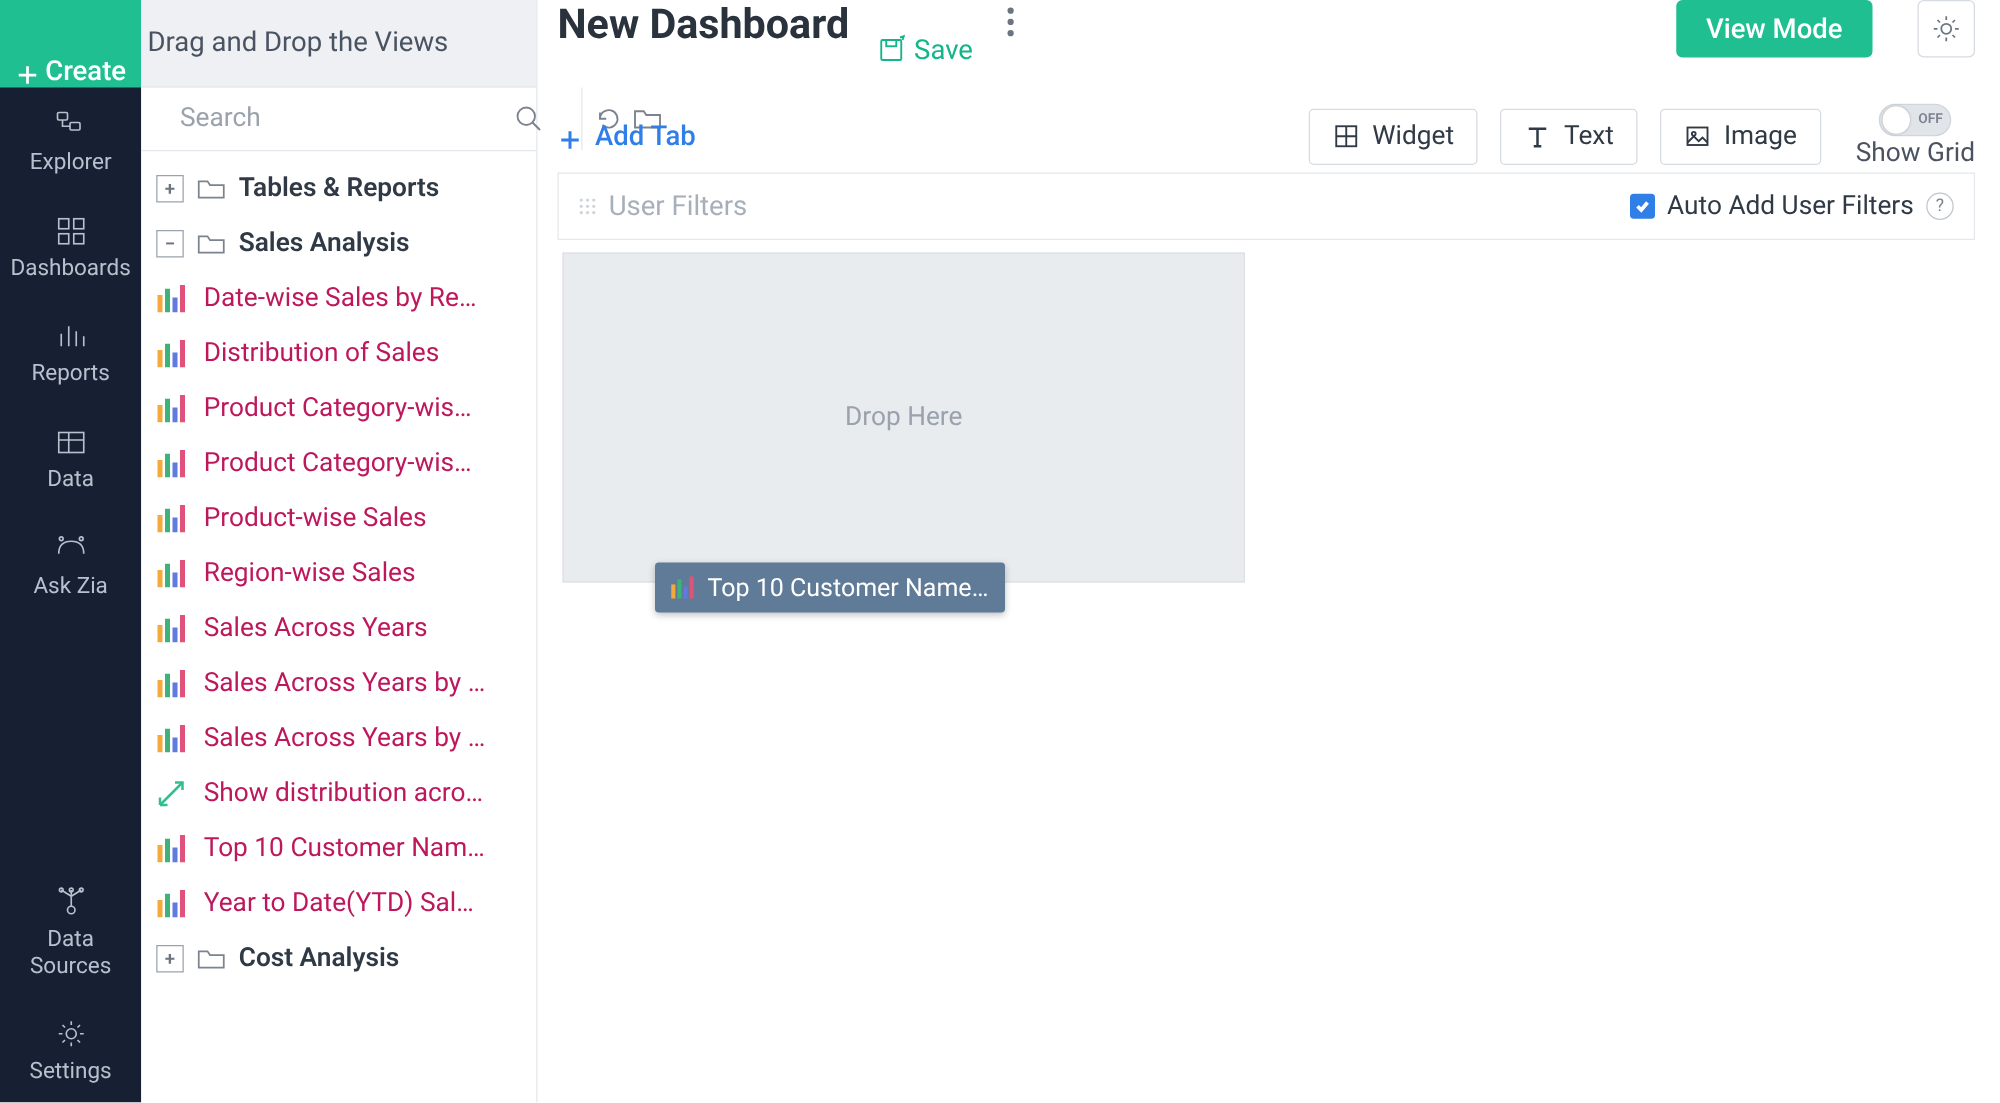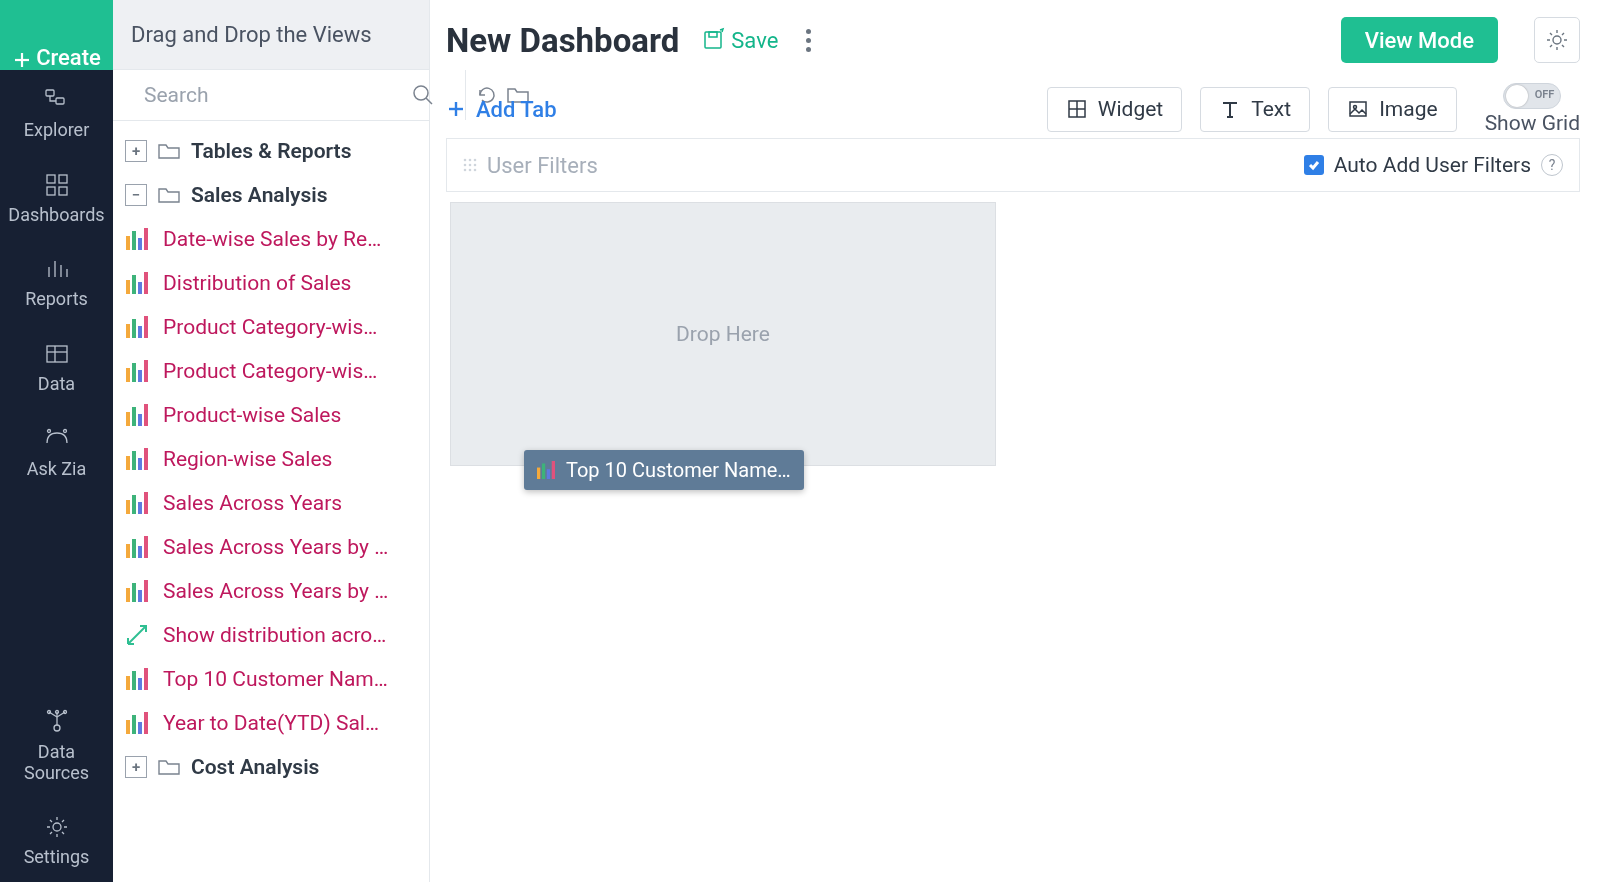--- a/index.html
+++ b/index.html
@@ -5,49 +5,49 @@
 * { margin:0; padding:0; box-sizing:border-box; font-family:-apple-system,BlinkMacSystemFont,"Segoe UI",Roboto,sans-serif; }
 body { width:1600px; height:882px; overflow:hidden; background:#fff; display:flex; }
 .leftnav { width:113px; background:#172033; color:#dfe4ec; display:flex; flex-direction:column; }
 .create-btn { height:70px; background:#1fbf92; color:#fff; font-size:22px; font-weight:500; display:flex; align-items:flex-end; justify-content:center; gap:4px; cursor:pointer; }
 .create-btn svg { stroke:#fff; }
 .nav-item { display:flex; flex-direction:column; align-items:center; padding:16px 4px 14px; cursor:pointer; color:#b8c0cd; }
 .nav-item svg { width:28px; height:28px; stroke:#b8c0cd; fill:none; stroke-width:1.3; }
 .nav-item span { margin-top:6px; font-size:18px; font-weight:400; text-align:center; line-height:1.15; }
 .nav-bottom { margin-top:auto; }
 .views-panel { width:317px; background:#fff; border-right:1px solid #e4e8ec; display:flex; flex-direction:column; }
-.views-header { height:70px; background:#eef0f3; display:flex; align-items:center; padding:0 18px; font-size:22px; color:#4a5362; border-bottom:1px solid #e4e8ec; }
+.views-header { height:70px; background:#eef0f3; display:flex; align-items:center; padding:0 5px; font-size:22px; color:#4a5362; border-bottom:1px solid #e4e8ec; }
 .search-row { display:flex; align-items:center; border-bottom:1px solid #e4e8ec; }
 .search-box { flex:1; display:flex; align-items:center; height:50px; padding:0 31px; border-right:1px solid #e4e8ec; }
 .search-box input { border:none; outline:none; font-size:21px; color:#666; flex:1; background:transparent; }
 .search-box input::placeholder { color:#9aa2ad; }
 .search-box svg, .search-actions svg { stroke:#7b838f; fill:none; stroke-width:1.5; }
 .search-actions { display:flex; align-items:center; gap:8px; padding:0 10px; }
 .tree { flex:1; overflow:auto; padding:8px 0; }
 .tree-folder, .tree-leaf { display:flex; align-items:center; height:44px; padding:0 10px 0 12px; cursor:pointer; }
 .tree-folder { gap:10px; font-size:21px; font-weight:600; color:#303a46; }
 .tree-folder .expander { width:22px; height:22px; border:1.2px solid #9aa2ad; display:flex; align-items:center; justify-content:center; font-size:15px; color:#6b7580; }
 .tree-folder svg.folder { stroke:#7a838f; fill:none; stroke-width:1.4; }
 .tree-leaf { gap:14px; font-size:21px; color:#be185d; white-space:nowrap; overflow:hidden; }
 .tree-leaf span { overflow:hidden; text-overflow:ellipsis; }
 .chart-ico { width:24px; height:22px; flex:none; }
 .scatter-ico { width:24px; height:22px; flex:none; }
 .main { flex:1; display:flex; flex-direction:column; padding:0 20px 0 16px; }
-.titlebar { height:80px; display:flex; align-items:center; gap:22px; }
+.titlebar { height:80px; display:flex; gap:22px; }
 .page-title { font-size:33px; font-weight:700; color:#2a323d; }
 .save-link { display:flex; align-items:center; gap:4px; color:#13b58a; font-size:22px; cursor:pointer; }
 .save-link svg { stroke:#13b58a; fill:none; stroke-width:1.5; }
 .kebab { display:flex; flex-direction:column; gap:4px; cursor:pointer; padding:6px; }
 .kebab span { width:5px; height:5px; border-radius:50%; background:#6b7580; }
 .spacer { flex:1; }
 .view-mode-btn { background:#1fbf92; color:#fff; border:none; border-radius:5px; height:46px; padding:0 24px; font-size:22px; font-weight:500; cursor:pointer; }
 .gear-btn { width:46px; height:46px; border:1px solid #d6dbe1; border-radius:5px; display:flex; align-items:center; justify-content:center; margin-left:14px; cursor:pointer; }
 .gear-btn svg { stroke:#6b7580; fill:none; stroke-width:1.4; }
 .toolbar2 { height:58px; display:flex; align-items:center; gap:18px; }
-.addtab { display:flex; align-items:center; gap:10px; color:#2f7fe6; font-size:22px; font-weight:500; cursor:pointer; }
+.addtab { display:flex; align-items:flex-end; gap:10px; color:#2f7fe6; font-size:22px; font-weight:500; cursor:pointer; }
 .addtab svg { stroke:#2f7fe6; }
 .tb-btn { height:45px; border:1px solid #d6dbe1; border-radius:4px; background:#fff; padding:0 18px; display:flex; align-items:center; gap:10px; font-size:21px; color:#303a46; cursor:pointer; }
 .tb-btn svg { stroke:#303a46; fill:none; stroke-width:1.5; }
 .grid-toggle { display:flex; flex-direction:column; align-items:center; margin-left:10px; }
 .toggle { width:58px; height:26px; border-radius:13px; background:#e1e5ea; border:1px solid #cfd5dc; position:relative; cursor:pointer; }
 .toggle .knob { position:absolute; width:22px; height:22px; border-radius:50%; background:#fff; top:1px; left:2px; box-shadow:0 0 2px rgba(0,0,0,.3); }
 .toggle .off { position:absolute; right:6px; top:4px; font-size:11px; font-weight:600; color:#7b838f; }
 .grid-toggle .lbl { font-size:21px; color:#4a5362; margin-top:2px; }
 .filterbar { height:54px; border:1px solid #e4e8ec; display:flex; align-items:center; padding:0 16px; gap:10px; font-size:22px; color:#a7afba; }
 .filterbar .right { margin-left:auto; display:flex; align-items:center; gap:10px; color:#303a46; font-size:21px;text-align:center; }

